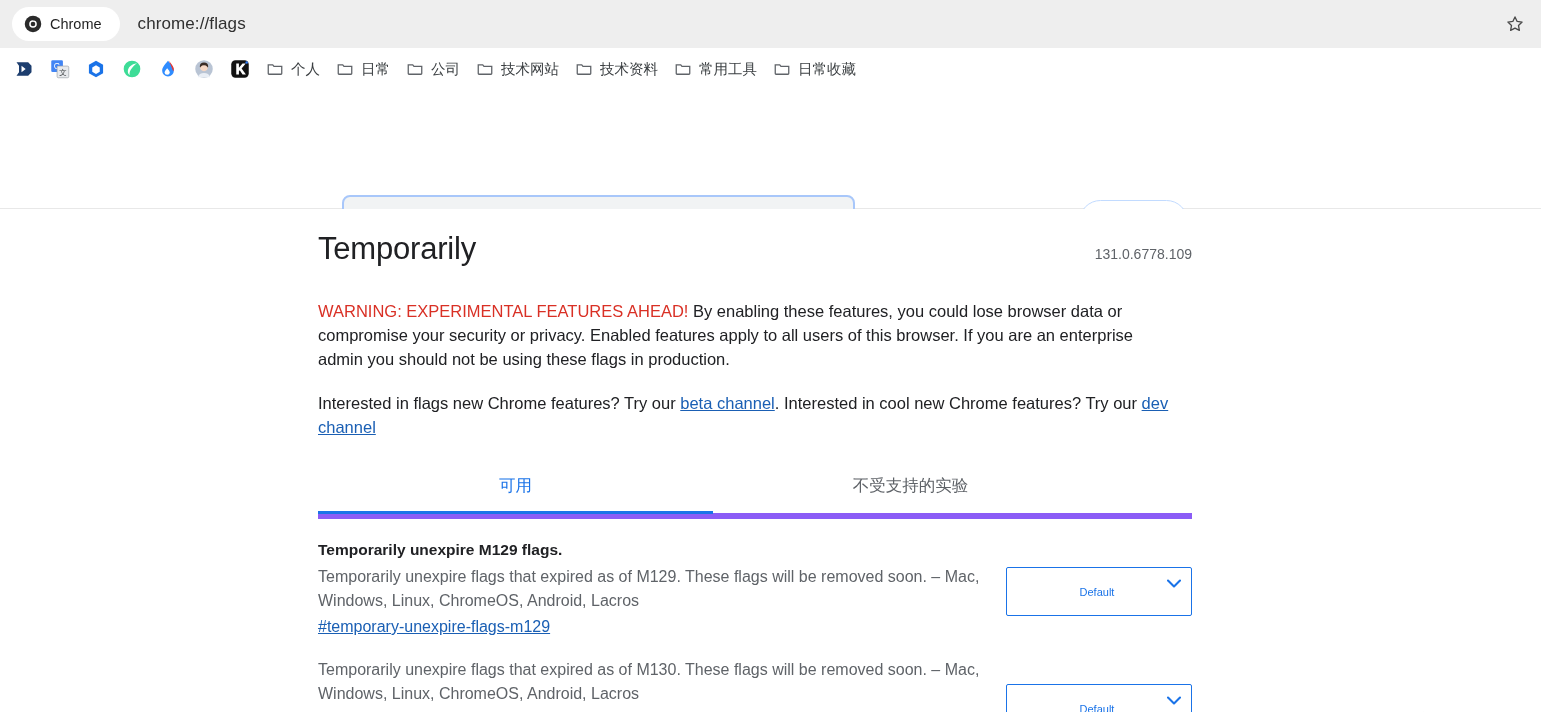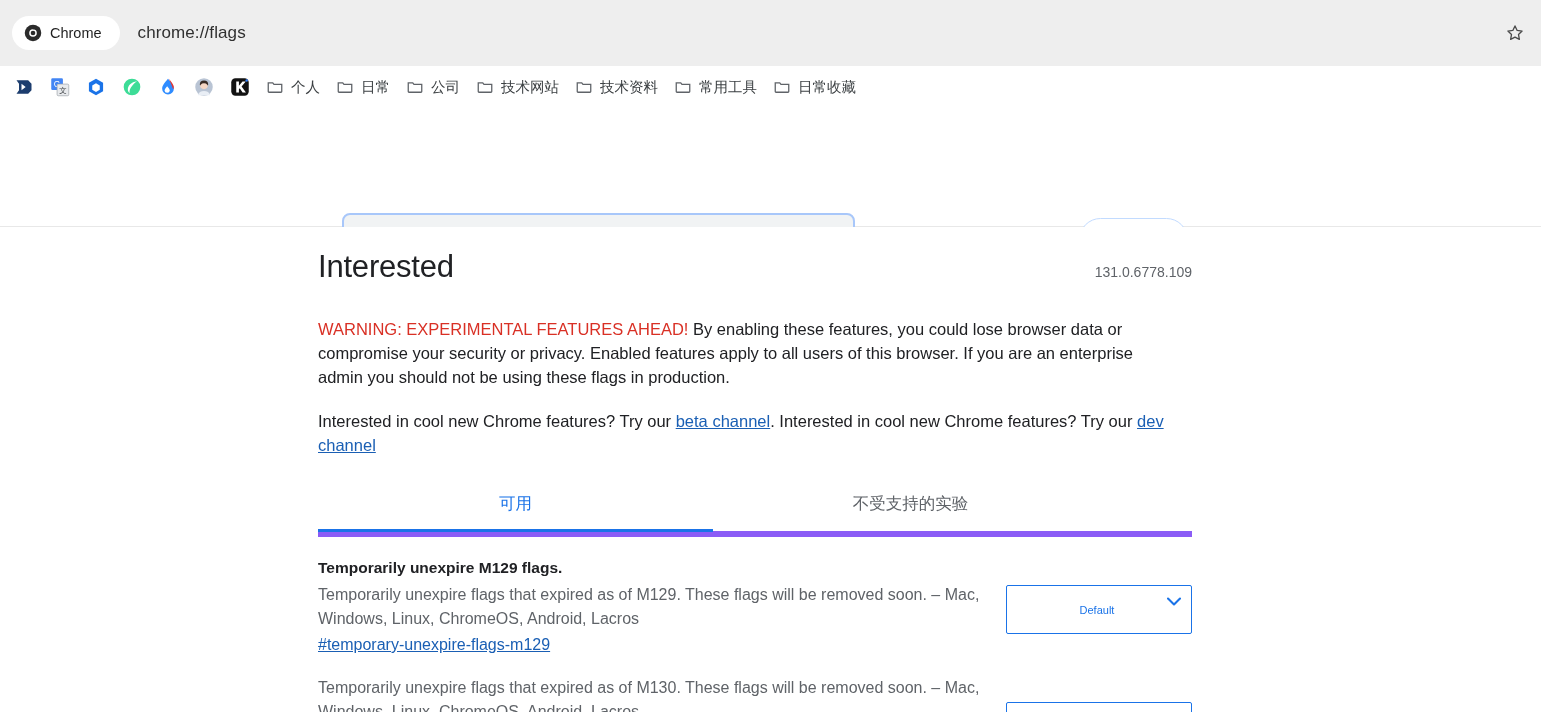--- a/index.html
+++ b/index.html
@@ -5,21 +5,21 @@
   * { box-sizing: border-box; margin: 0; padding: 0; }
   html, body {
     width: 1541px; height: 712px;
     background: #ffffff;
     font-family: "Liberation Sans", sans-serif;
     overflow: hidden;
   }
 
   
   .tabstrip {
-    height: 66px;
+    height: 48px;
     background: #eeeeee;
     display: flex;
     align-items: center;
     padding: 0 8px;
     position: relative;
   }
   .tab-pill {
     height: 34px;
     background: #ffffff;
     border-radius: 17px;
@@ -427,30 +427,30 @@
     </span>
     <input class="search-input" type="text" placeholder="Search flags" style="">
   </div>
   <button class="reset-btn">全部重置</button>
 </div>
 
 <div class="content">
   <div class="inner">
 
     <div class="title-row">
-      <h1 class="page-title">Interested</h1>
+      <h1 class="page-title">Temporarily</h1>
       <span class="version">131.0.6778.109</span>
     </div>
 
     <p class="warning-p">
       <span class="warning-strong">WARNING: EXPERIMENTAL FEATURES AHEAD!</span><span> By enabling these features, you could lose browser data or compromise your security or privacy. Enabled features apply to all users of this browser. If you are an enterprise admin you should not be using these flags in production.</span>
     </p>
 
     <p class="channel-p">
-      <span>Interested in cool new Chrome features? Try our </span><a class="link">beta channel</a><span>. Interested in cool new Chrome features? Try our </span><a class="link">dev channel</a>
+      <span>Interested in flags new Chrome features? Try our </span><a class="link">beta channel</a><span>. Interested in cool new Chrome features? Try our </span><a class="link">dev channel</a>
     </p>
 
     <div class="tabs">
       <div class="tab active">可用</div>
       <div class="tab">不受支持的实验</div>
       <div class="tab-underline"></div>
     </div>
 
     <div class="flag-row">
       <div class="flag-main">

